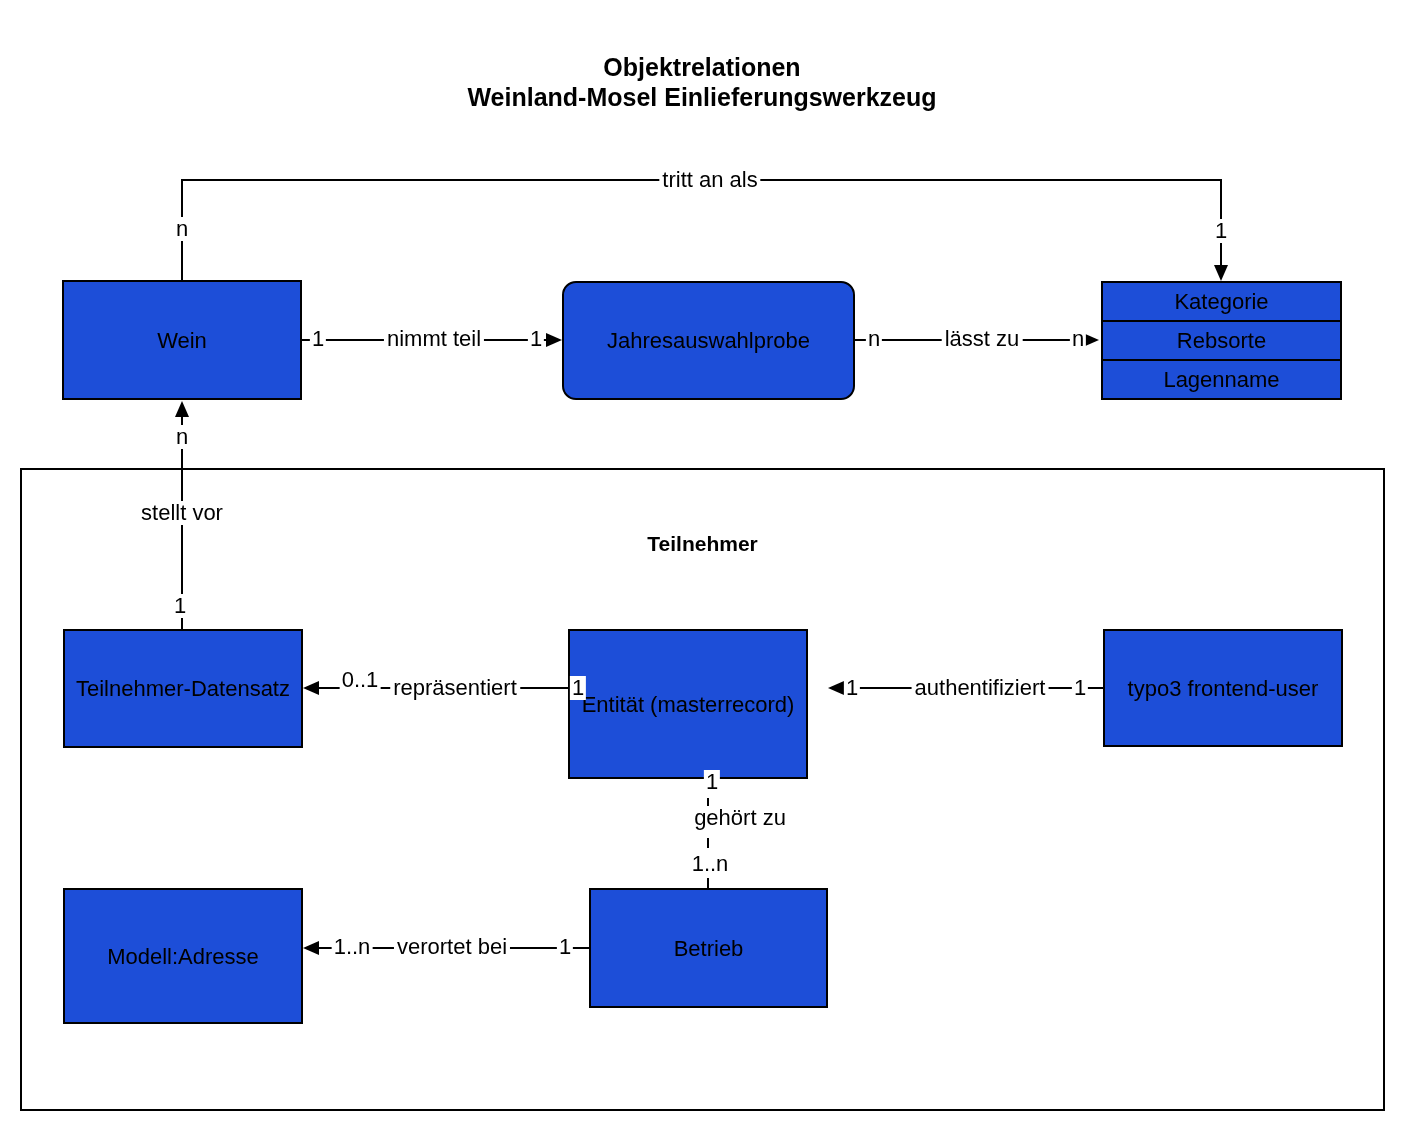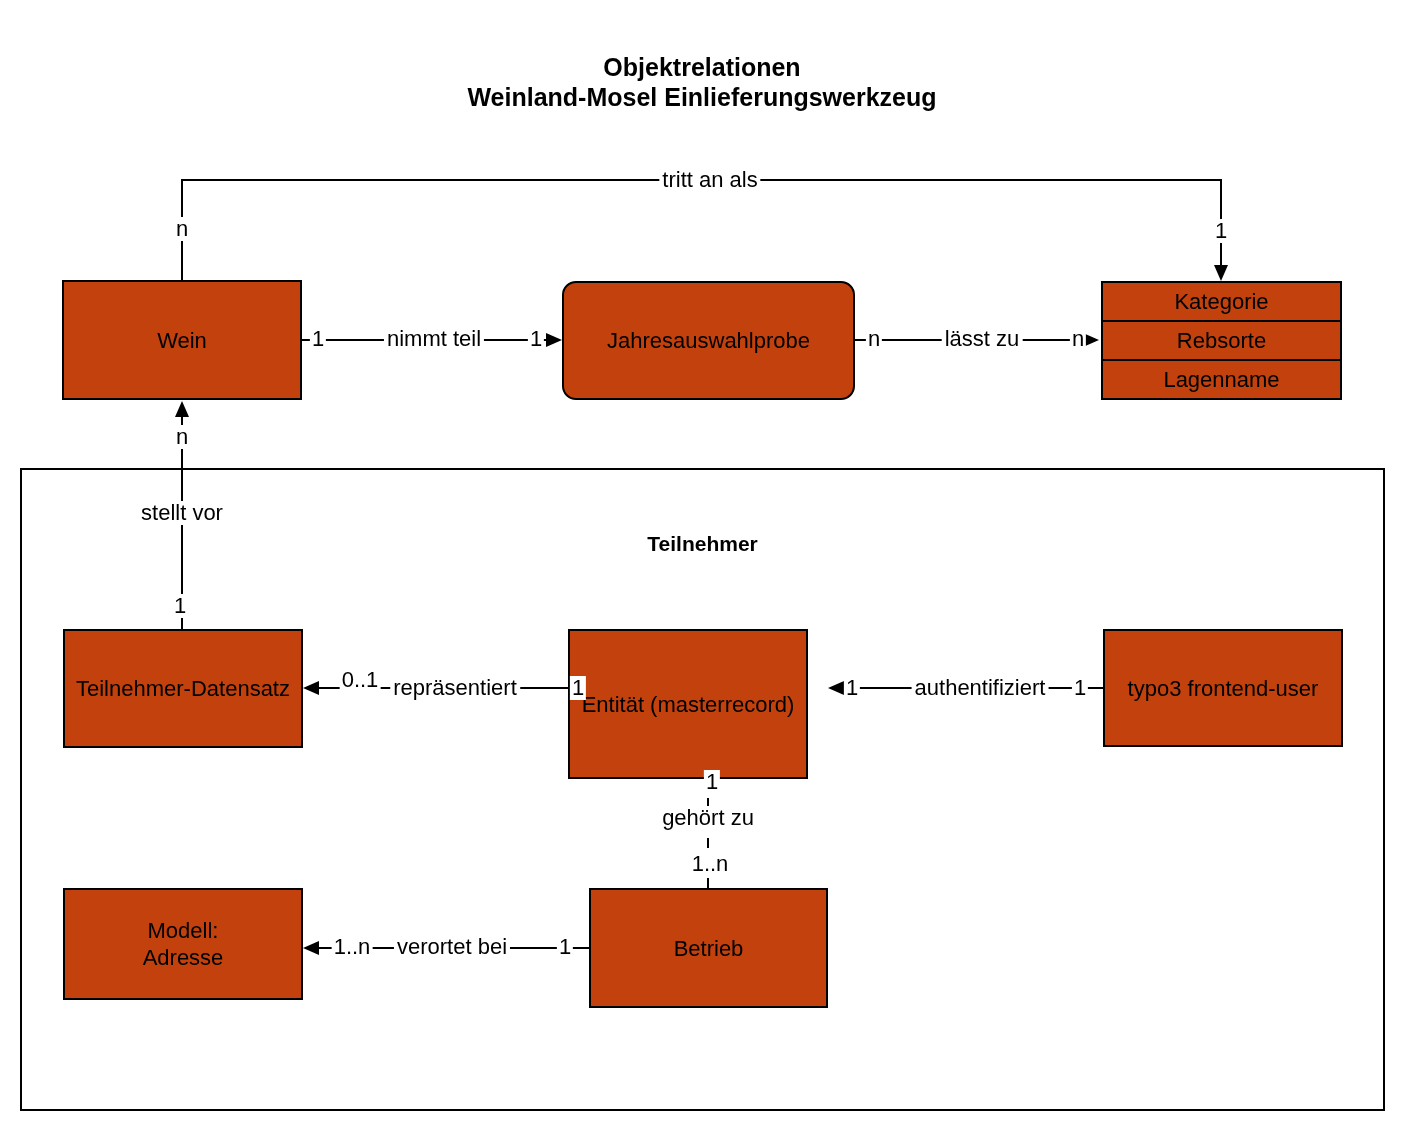--- a/index.html
+++ b/index.html
@@ -37,21 +37,21 @@
     font-weight: bold;
     white-space: nowrap;
   }
   svg.wires { position: absolute; left: 0; top: 0; pointer-events: none; }
   svg.wires path { stroke: #000000; stroke-width: 2; fill: none; }
   svg.wires path.dashed { stroke-dasharray: 10 10; }
   svg.wires polygon { fill: #000000; stroke: none; }
   .box {
     position: absolute;
     border: 2px solid #000000;
-    background: #c2410c;
+    background: #1d4ed8;
     display: flex;
     align-items: center;
     justify-content: center;
     text-align: center;
     font-size: 22px;
     line-height: 27px;
     box-sizing: border-box;
   }
   .box.stack { flex-direction: column; align-items: stretch; padding: 0; }
   .box.stack .cell {
@@ -140,21 +140,21 @@
   </div>
 
   <div class="box" style="left:568px; top:629px; width:240px; height:150px;">
     <span>Entität (masterrecord)</span>
   </div>
 
   <div class="box" style="left:1103px; top:629px; width:240px; height:118px;">
     <span>typo3 frontend-user</span>
   </div>
 
-  <div class="box" style="left:63px; top:888px; width:240px; height:112px; flex-direction:column;">
+  <div class="box" style="left:63px; top:888px; width:240px; height:136px; flex-direction:row;">
     <span>Modell:</span>
     <span>Adresse</span>
   </div>
 
   <div class="box" style="left:589px; top:888px; width:239px; height:120px;">
     <span>Betrieb</span>
   </div>
 
   <span class="lbl card" style="left:318px; top:339px;">1</span>
   <span class="lbl" style="left:434px; top:339px;">nimmt teil</span>
@@ -174,20 +174,20 @@
 
   <span class="lbl card" style="left:360px; top:680px;">0..1</span>
   <span class="lbl" style="left:455px; top:688px;">repräsentiert</span>
   <span class="lbl card" style="left:578px; top:688px;">1</span>
 
   <span class="lbl card" style="left:852px; top:688px;">1</span>
   <span class="lbl" style="left:969px; top:688px;margin-left:11px;">authentifiziert</span>
   <span class="lbl card" style="left:1080px; top:688px;">1</span>
 
   <span class="lbl card" style="left:712px; top:782px;">1</span>
-  <span class="lbl" style="left:708px; top:818px;">gehört zu</span>
+  <span class="lbl" style="left:740px; top:818px;">gehört zu</span>
   <span class="lbl card" style="left:710px; top:864px;">1..n</span>
 
   <span class="lbl card" style="left:352px; top:947px;">1..n</span>
   <span class="lbl" style="left:452px; top:947px;">verortet bei</span>
   <span class="lbl card" style="left:565px; top:947px;">1</span>
 
 </div>
 
 </body></html>

